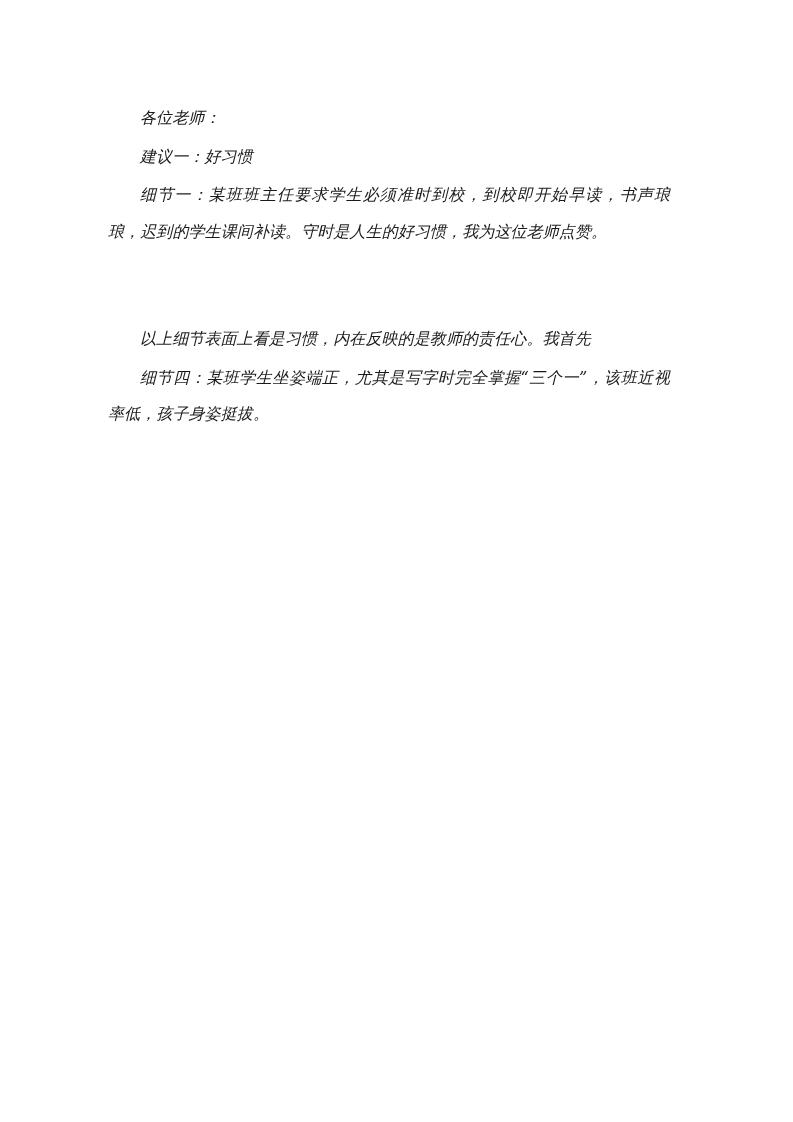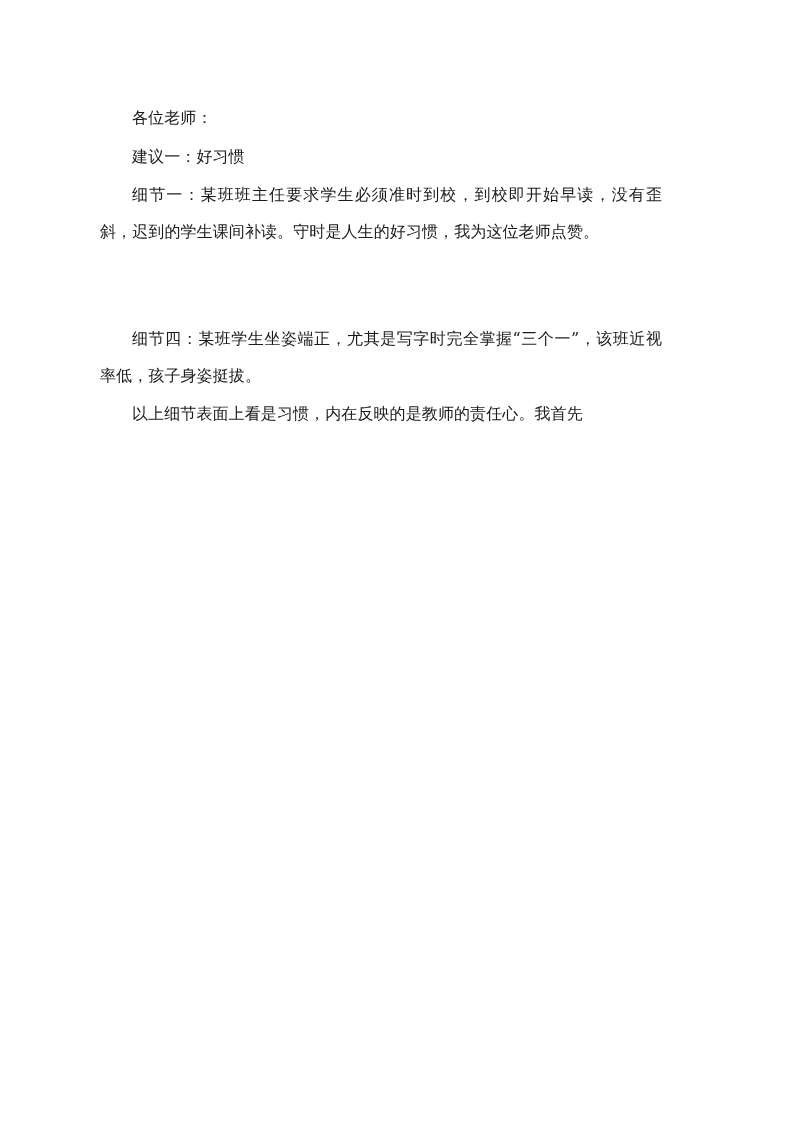--- a/index.html
+++ b/index.html
@@ -10,40 +10,41 @@
   body {
     width: 793px;
     height: 1122px;
     position: relative;
     overflow: hidden;
     font-family: "DejaVu Serif", "Liberation Serif", serif;
     color: #1a1a1a;
   }
   .page {
     position: absolute;
-    left: 100px;
+    left: 108px;
     top: 100px;
     width: 562px;
+    font-style: italic;
   }
   .para {
     font-size: 16px;
     line-height: 36.5px;
     margin: 0 0 2px 0;
     text-indent: 32px;
     text-align: justify;
     letter-spacing: 0.1px;
     word-break: break-all;
   }
   .gap {
     height: 69px;
   }
 </style>
 </head>
 <body>
 
 <div class="page">
   <p class="para">各位老师：</p>
   <p class="para">建议一：好习惯</p>
-  <p class="para">细节一：某班班主任要求学生必须准时到校，到校即开始早读，没有歪斜，迟到的学生课间补读。守时是人生的好习惯，我为这位老师点赞。</p>
+  <p class="para">细节一：某班班主任要求学生必须准时到校，到校即开始早读，书声琅琅，迟到的学生课间补读。守时是人生的好习惯，我为这位老师点赞。</p>
   <div class="gap"></div>
+  <p class="para">以上细节表面上看是习惯，内在反映的是教师的责任心。我首先</p>
   <p class="para">细节四：某班学生坐姿端正，尤其是写字时完全掌握“三个一”，该班近视率低，孩子身姿挺拔。</p>
-  <p class="para">以上细节表面上看是习惯，内在反映的是教师的责任心。我首先</p>
 </div>
 
 </body></html>

